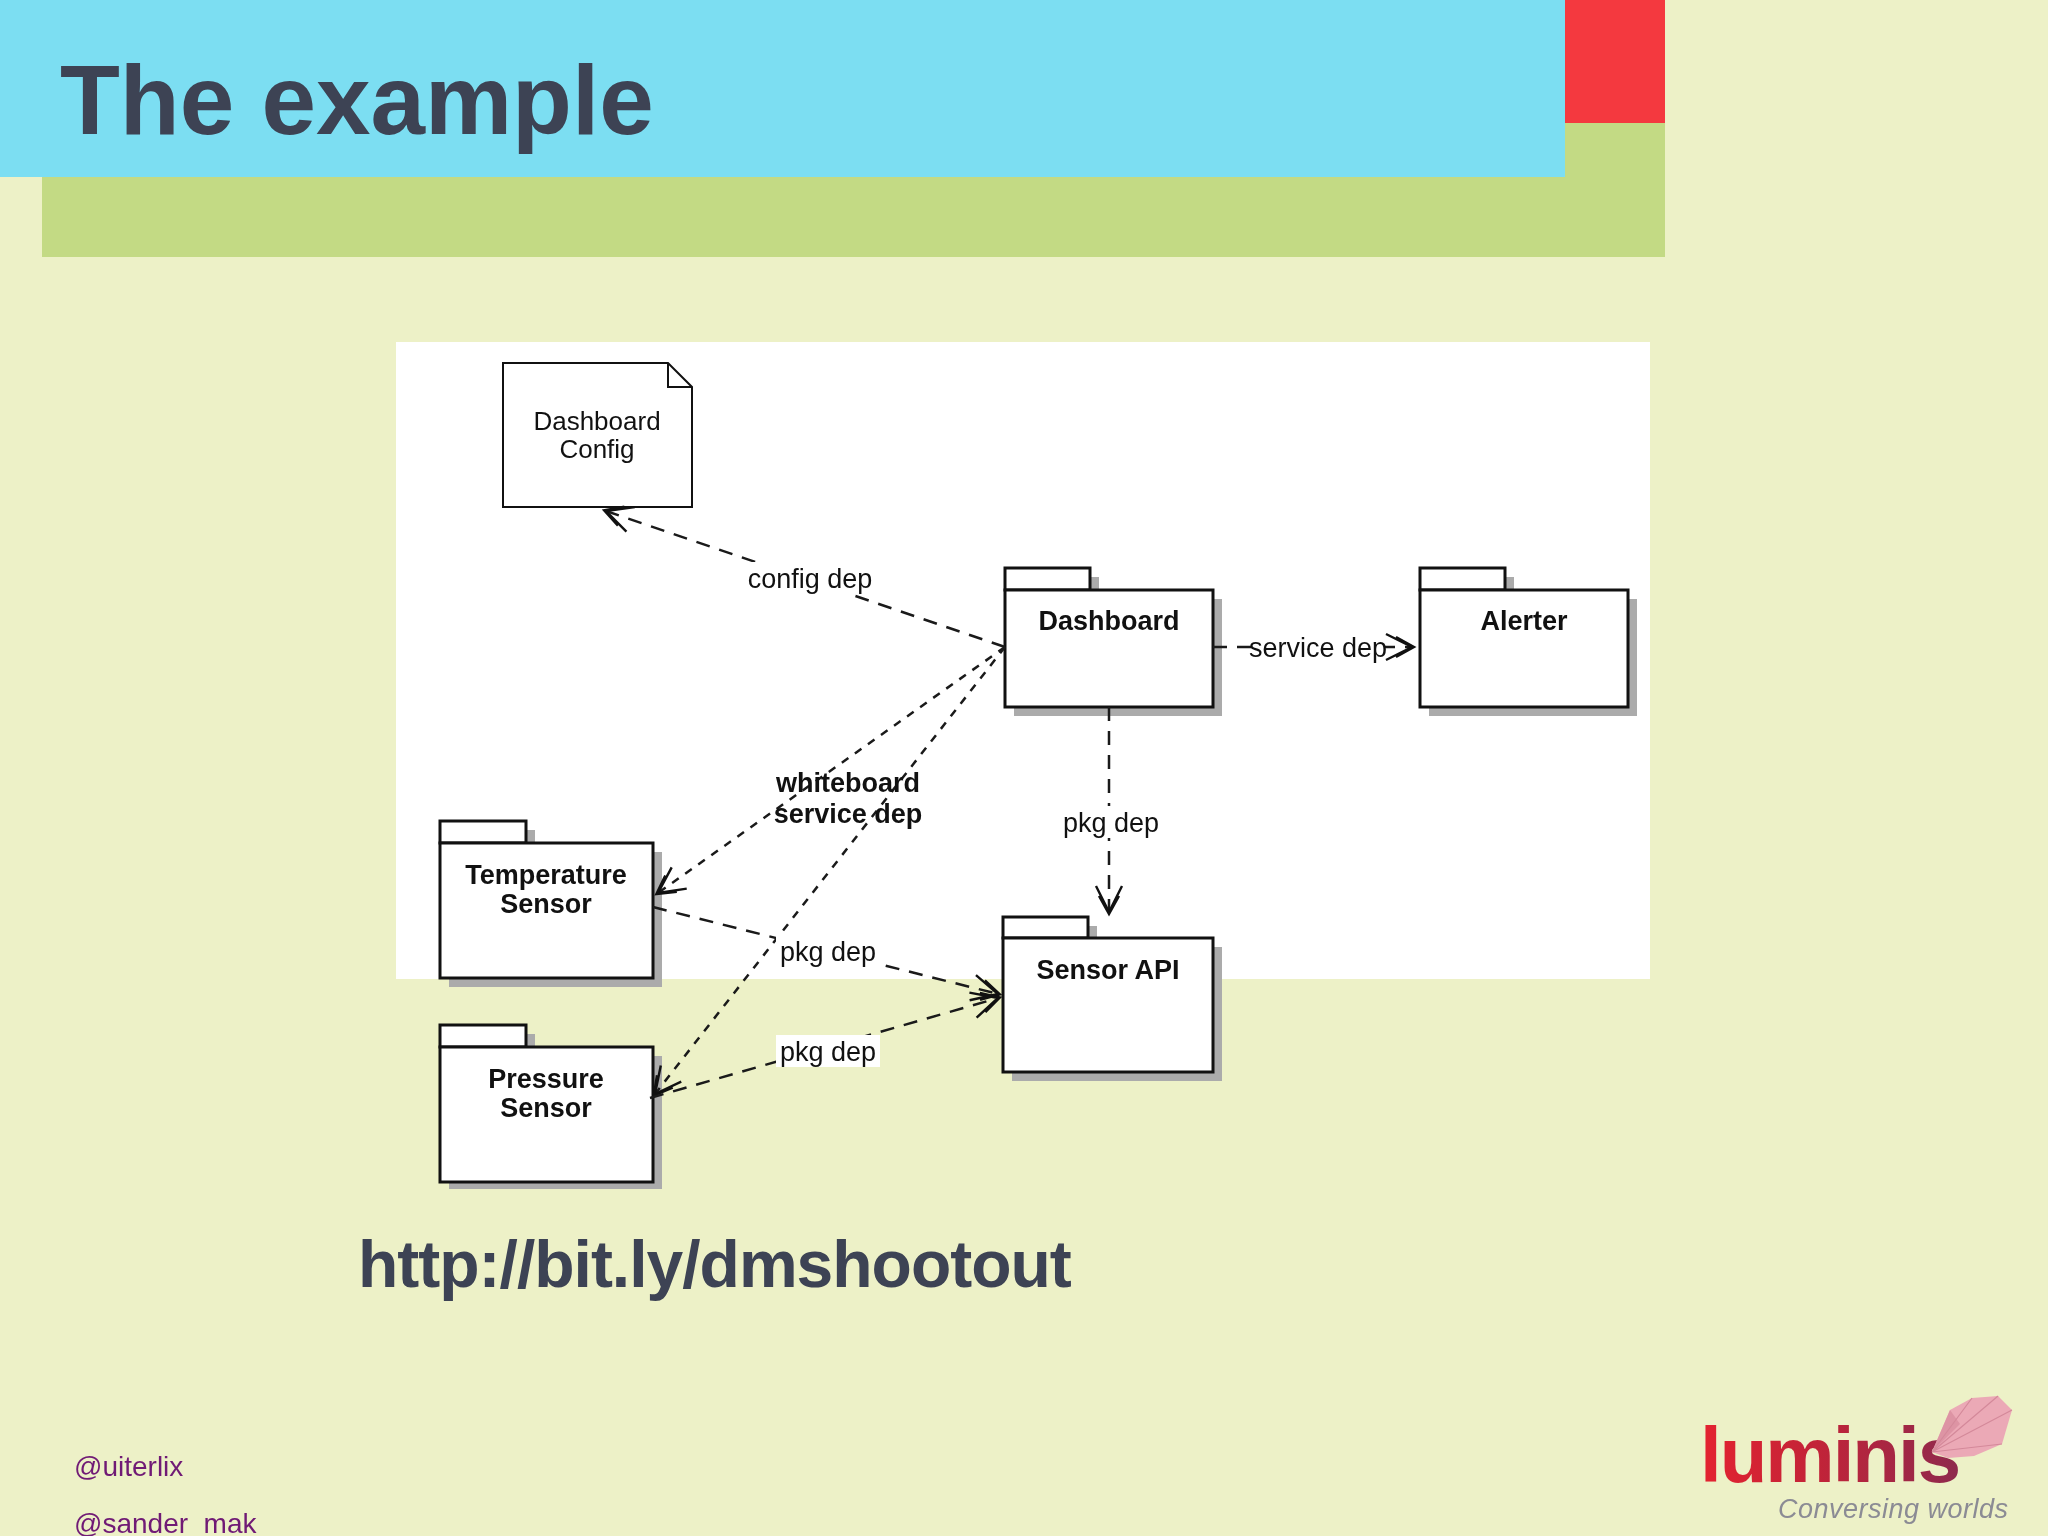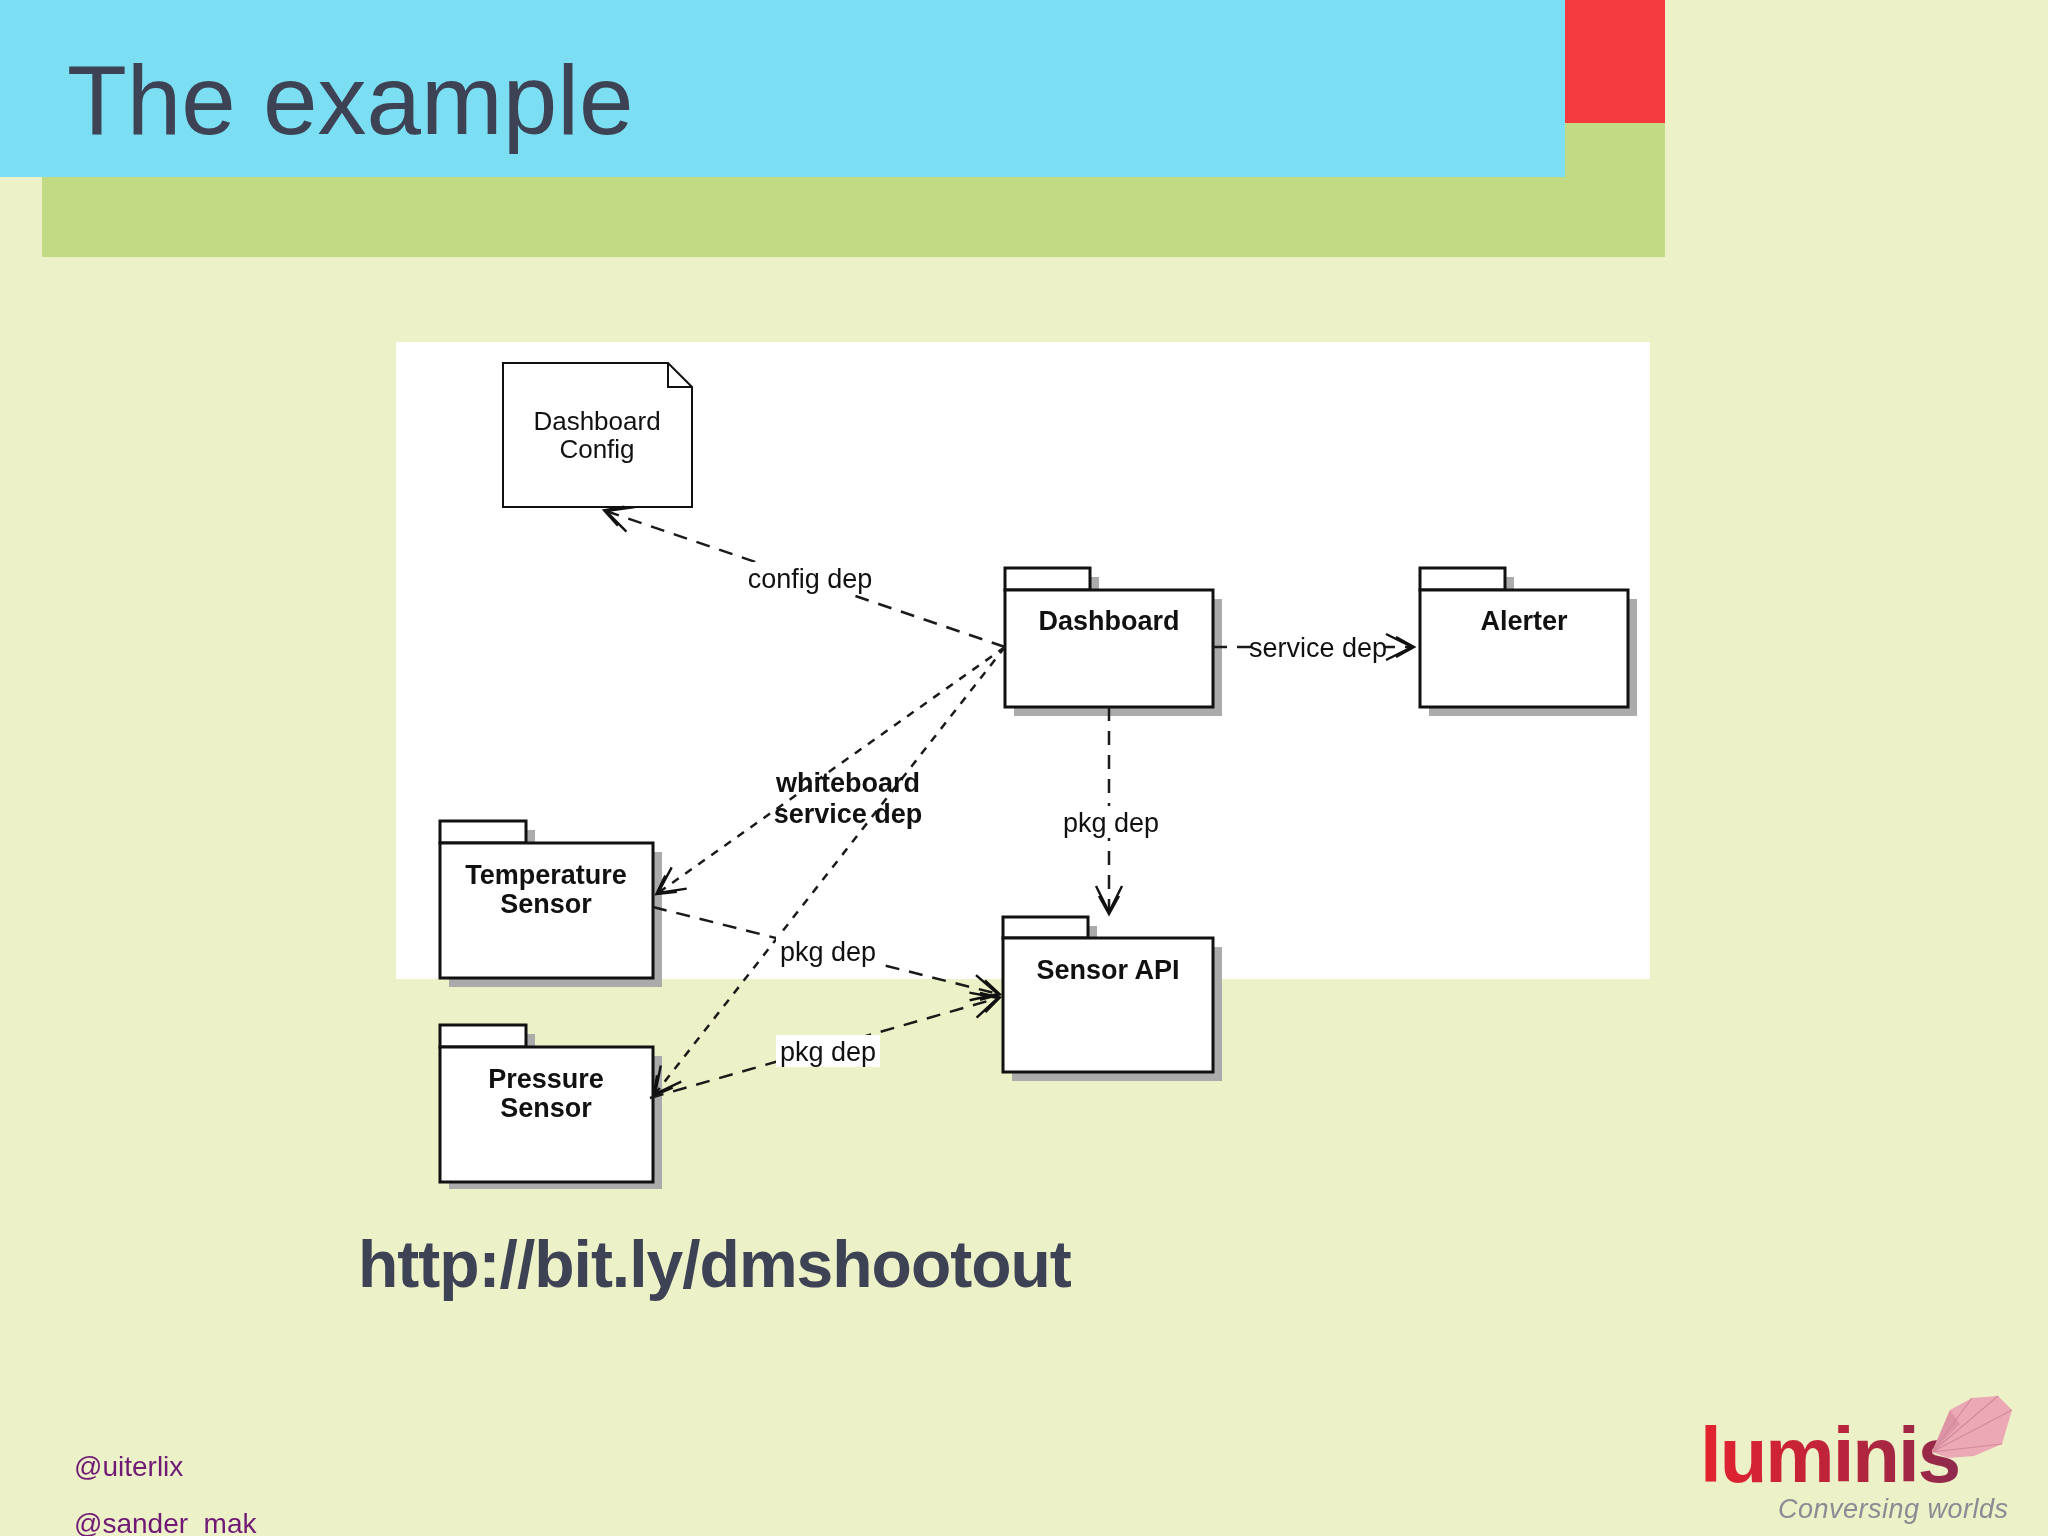--- a/index.html
+++ b/index.html
@@ -8,22 +8,22 @@
     background:#edf1c7;
     font-family:"Liberation Sans",sans-serif;
   }
   
   .band-blue{position:absolute;left:0;top:0;width:1565px;height:177px;background:#7cdef2;}
   .band-green{position:absolute;left:42px;top:177px;width:1623px;height:80px;background:#c3da84;}
   .band-green-right{position:absolute;left:1565px;top:123px;width:100px;height:54px;background:#c3da84;}
   .red-square{position:absolute;left:1565px;top:0;width:100px;height:123px;background:#f4393f;}
   .slide-title{
     position:absolute;left:60px;top:44px;
-    font-size:98px;font-weight:400;color:#3d4354;letter-spacing:0;
-    line-height:1.15;white-space:nowrap;z-index:3;margin-left:7px;
+    font-size:98px;font-weight:700;color:#3d4354;letter-spacing:0;
+    line-height:1.15;white-space:nowrap;z-index:3;
   }
   
   .diagram-panel{
     position:absolute;left:396px;top:342px;width:1254px;height:637px;
     background:#ffffff;
   }
   .diagram-panel svg{display:block;}
   .diagram-panel text{font-family:"Liberation Sans",sans-serif;fill:#111;}
   text.pkg-label{font-size:27px;font-weight:bold;}
   text.dep-label{font-size:27px;}

